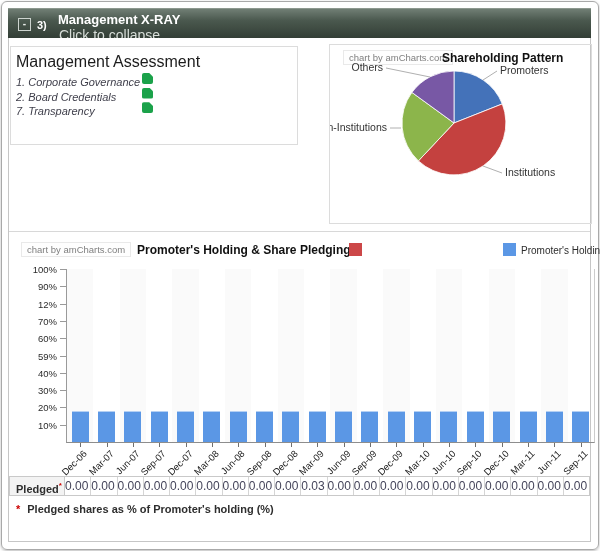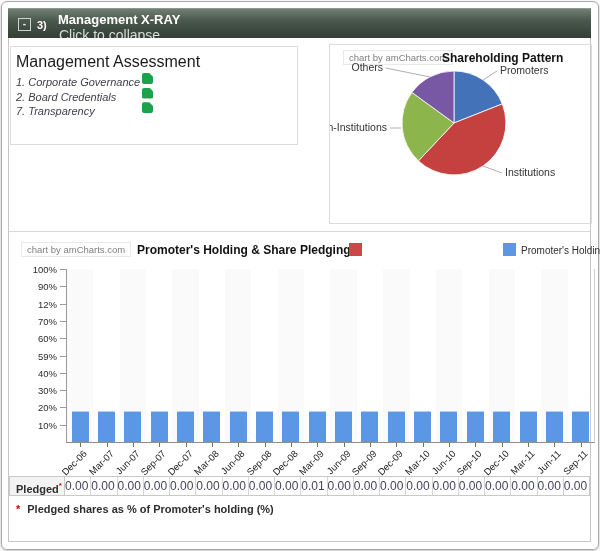--- a/index.html
+++ b/index.html
@@ -227,21 +227,21 @@
     </div>
   <div class="pcell">0.00</div>
       <div class="pcell">0.00</div>
       <div class="pcell">0.00</div>
       <div class="pcell">0.00</div>
       <div class="pcell">0.00</div>
       <div class="pcell">0.00</div>
       <div class="pcell">0.00</div>
       <div class="pcell">0.00</div>
       <div class="pcell">0.00</div>
-      <div class="pcell">0.01</div>
+      <div class="pcell">0.03</div>
       <div class="pcell">0.00</div>
       <div class="pcell">0.00</div>
       <div class="pcell">0.00</div>
       <div class="pcell">0.00</div>
       <div class="pcell">0.00</div>
       <div class="pcell">0.00</div>
       <div class="pcell">0.00</div>
       <div class="pcell">0.00</div>
       <div class="pcell">0.00</div>
       <div class="pcell">0.00</div>

